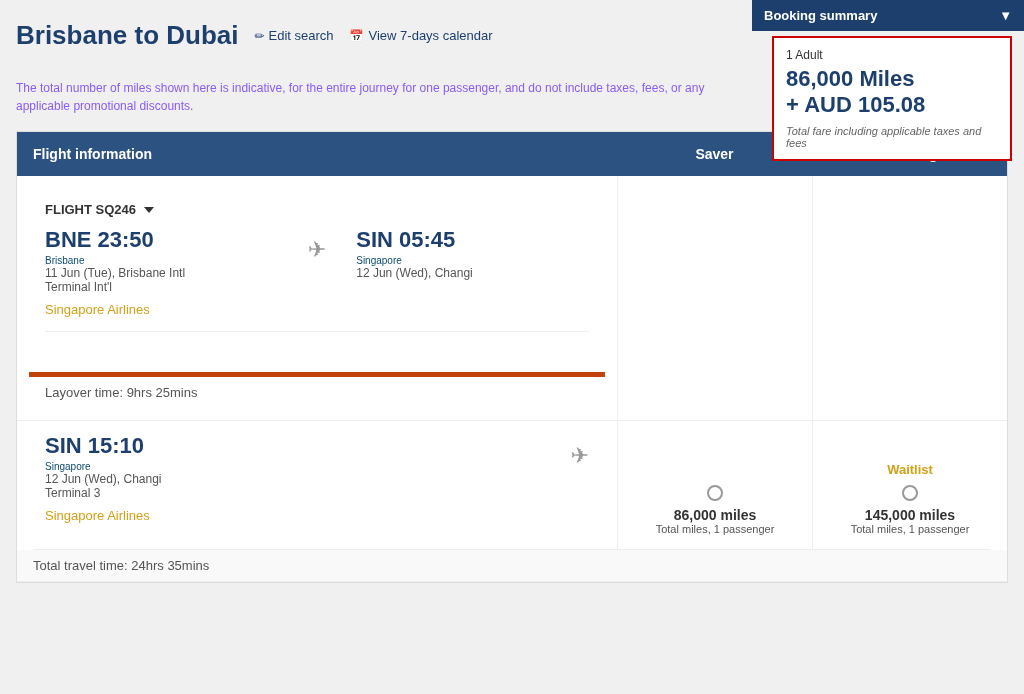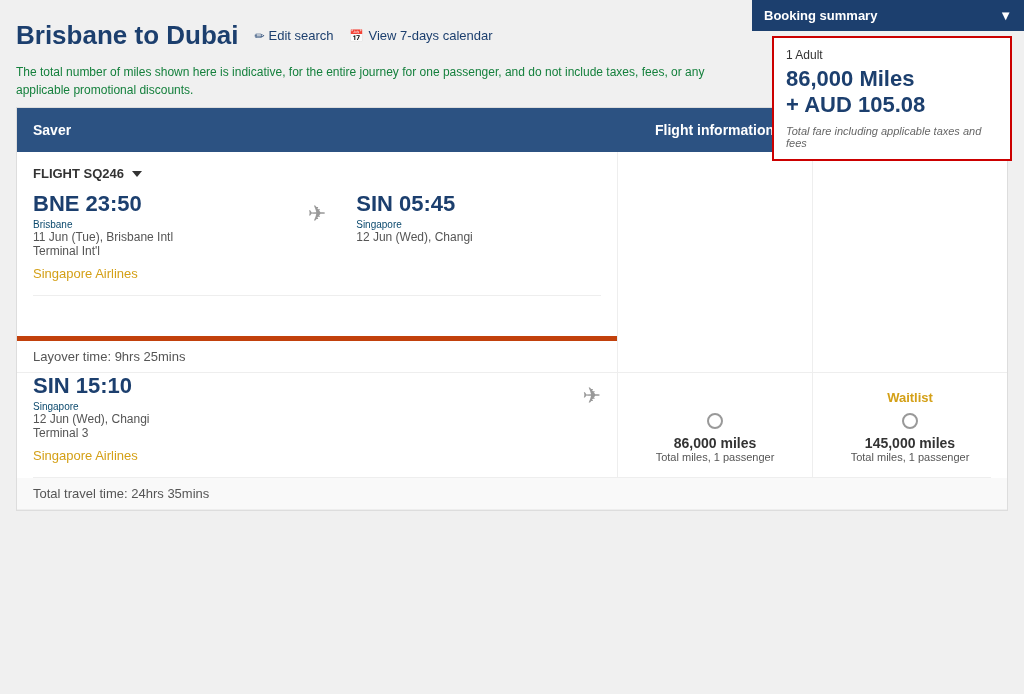--- a/index.html
+++ b/index.html
@@ -66,21 +66,21 @@
       margin: 0 auto;
       background: #f0f0f0;
       min-height: 694px;
       padding: 20px 16px;
     }
 
     
     .page-header {
       display: flex;
       align-items: center;
-      margin-bottom: 12px;
+      margin-bottom: 28px;
       padding-right: 250px;
     }
 
     .page-title {
       font-size: 26px;
       font-weight: bold;
       color: #1c3f6e;
       margin-right: 16px;
     }
 
@@ -100,22 +100,22 @@
       text-decoration: none;
     }
 
     .header-link .link-icon {
       font-size: 12px;
     }
 
     
     .disclaimer {
       font-size: 12px;
-      color: #15803d;
-      margin-bottom: 8px;
+      color: #8b5cf6;
+      margin-bottom: 16px;
       padding-right: 250px;
       line-height: 1.5;
     }
 
     
     .flight-table {
       background: white;
       border: 1px solid #ddd;
       width: 100%;
     }
@@ -141,21 +141,21 @@
     .flight-section {
       border-bottom: 1px solid #eee;
     }
 
     .flight-row {
       display: grid;
       grid-template-columns: 1fr 195px 195px;
     }
 
     .flight-info-col {
-      padding: 0;
+      padding: 12px;
     }
 
     .flight-label-row {
       display: flex;
       align-items: center;
       gap: 8px;
       padding: 14px 16px 10px 16px;
       font-weight: bold;
       font-size: 13px;
       color: #333;
@@ -313,22 +313,22 @@
         <span>View 7-days calendar</span>
       </a>
     </div>
   </div>
 
   <p class="disclaimer">The total number of miles shown here is indicative, for the entire journey for one passenger, and do not include taxes, fees, or any applicable promotional discounts.</p>
 
   <div class="flight-table">
 
     <div class="table-header">
+      <div class="table-header-cell">Flight information</div>
       <div class="table-header-cell">Saver</div>
-      <div class="table-header-cell">Flight information</div>
       <div class="table-header-cell">Advantage</div>
     </div>
 
     <div class="flight-section">
       <div class="flight-row">
 
         <div class="flight-info-col">
           <div class="flight-label-row">
             <span>FLIGHT SQ246</span>
             <span class="chevron-down"></span>

